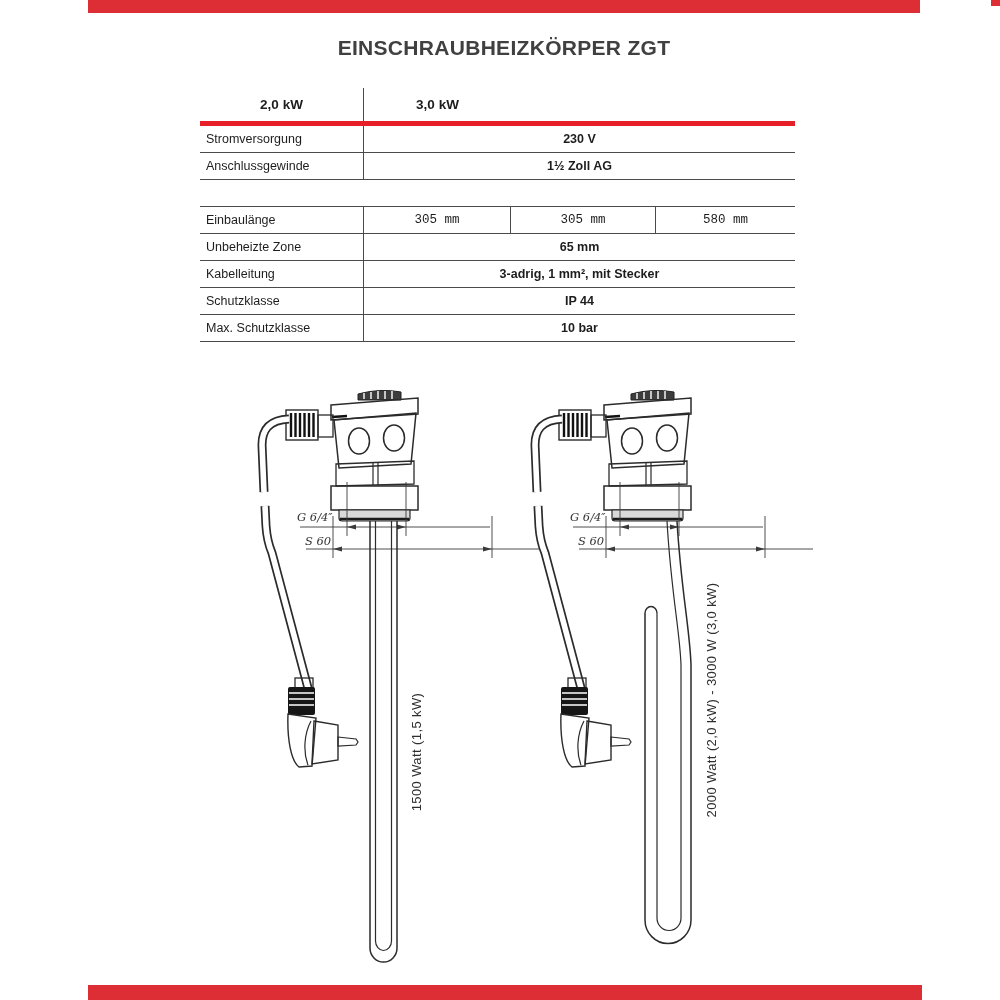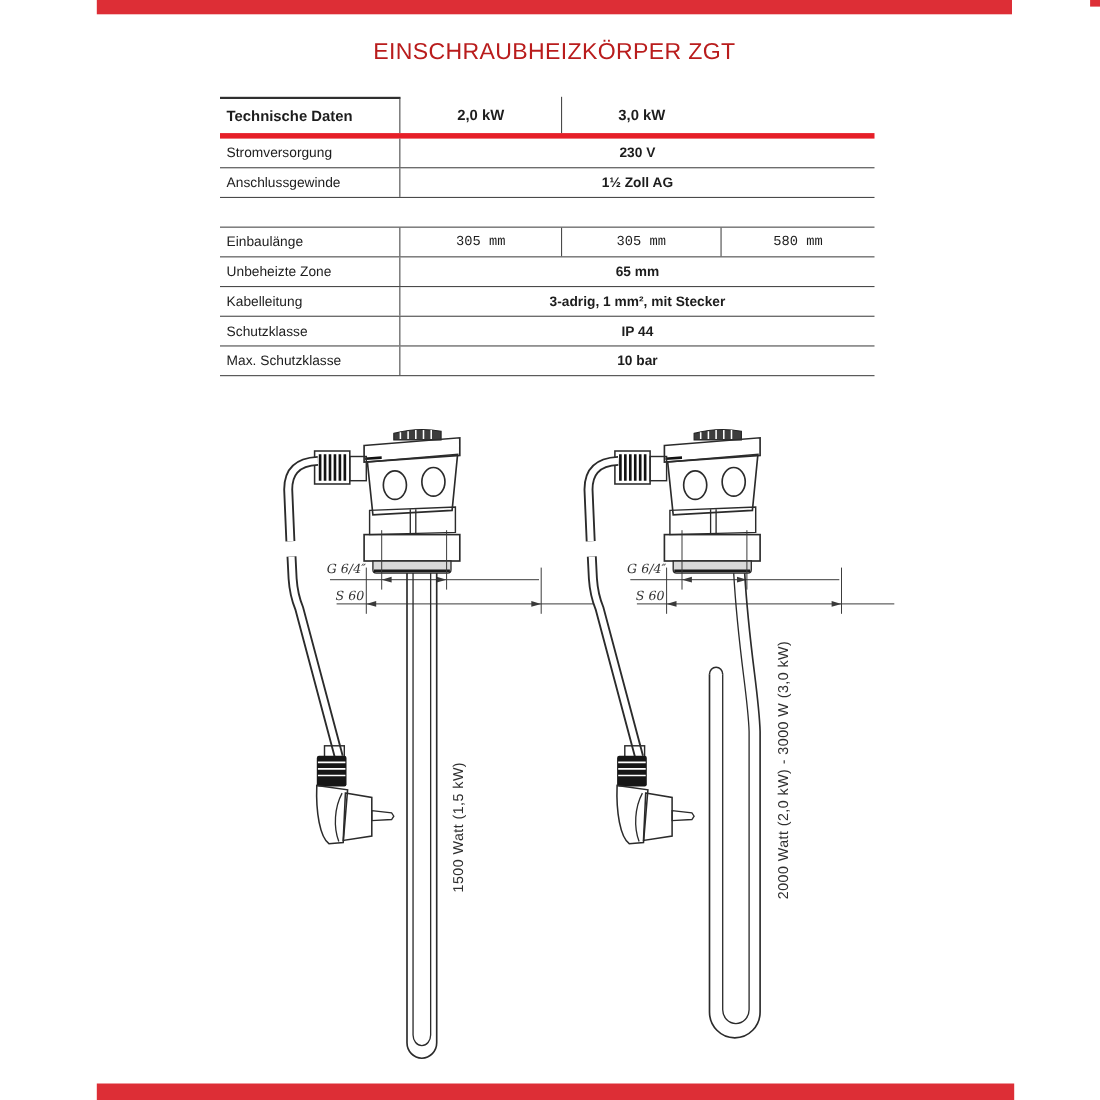--- a/index.html
+++ b/index.html
@@ -6,21 +6,21 @@
   body{
     width:1000px;height:1000px;position:relative;background:#ffffff;
     font-family:"Liberation Sans", sans-serif;color:#1d1d1d;overflow:hidden;
   }
   .redbar{position:absolute;background:#dd2e36;}
   #bar-top{left:88px;top:0;width:832px;height:13px;}
   #bar-top-sliver{left:991px;top:0;width:9px;height:6px;}
   #bar-bottom{left:88px;top:985px;width:834px;height:15px;}
 
   .title-wrap{position:absolute;left:88px;top:36px;width:832px;text-align:center;}
-  .title{font-size:21px;font-weight:normal;letter-spacing:.3px;color:#b91c1c;}
+  .title{font-size:21px;font-weight:bold;letter-spacing:.3px;color:#404040;}
 
   
   .ttable{position:absolute;left:200px;top:88px;width:595px;font-size:12.5px;}
   .grid{display:grid;grid-template-columns:164px 147px 145px 139px;}
   .thead{height:33px;}
   .th{display:flex;align-items:center;justify-content:center;font-weight:bold;font-size:13.5px;}
   .th-label{justify-content:flex-start;padding-left:6px;border-top:2px solid #2f2f2f;border-right:1.5px solid #4a4a4a;}
   .th-col{border-right:1.5px solid #4a4a4a;}
   .th-col.last{border-right:none;}
   .redline{height:5px;background:#e61f28;}
@@ -44,21 +44,20 @@
 <div class="redbar" id="bar-top"></div>
 <div class="redbar" id="bar-top-sliver"></div>
 <div class="redbar" id="bar-bottom"></div>
 
 <div class="title-wrap">
   <span class="title">EINSCHRAUBHEIZKÖRPER ZGT</span>
 </div>
 
 <div class="ttable">
   <div class="grid thead">
-    <div class="th th-label">Technische Daten</div>
     <div class="th th-col">2,0 kW</div>
     <div class="th th-col last">3,0 kW</div>
   </div>
   <div class="redline"></div>
 
   <div class="grid tr">
     <div class="td td-label">Stromversorgung</div>
     <div class="td td-span">230 V</div>
   </div>
   <div class="grid tr">

